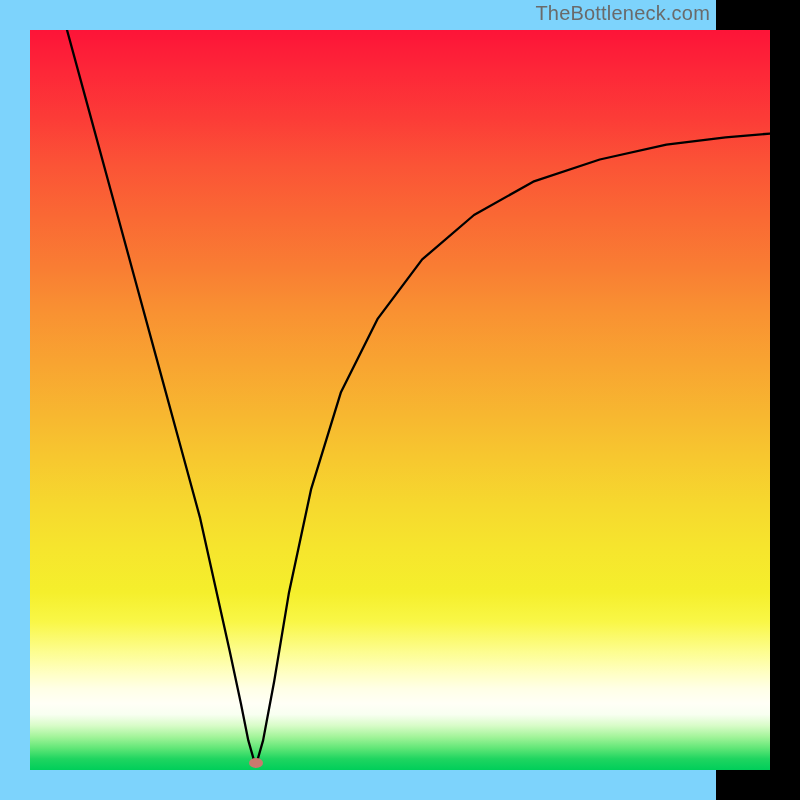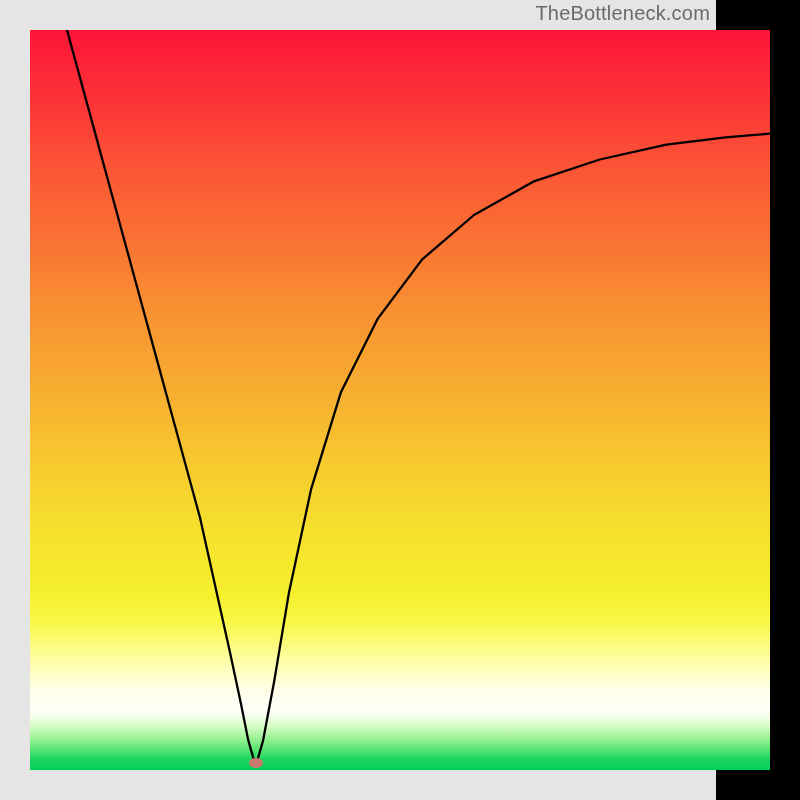--- a/index.html
+++ b/index.html
@@ -8,21 +8,21 @@
     width: 800px;
     height: 800px;
     overflow: hidden;
     background: #000;
     font-family: Arial, Helvetica, sans-serif;
   }
   .frame {
     position: relative;
     width: 716px;
     height: 800px;
-    background: #e5e5e5;
+    background: #7dd3fc;
   }
   .plot-area {
     position: absolute;
     left: 30px;
     top: 30px;
     width: 740px;
     height: 740px;
     overflow: hidden;
   }
   .gradient {

